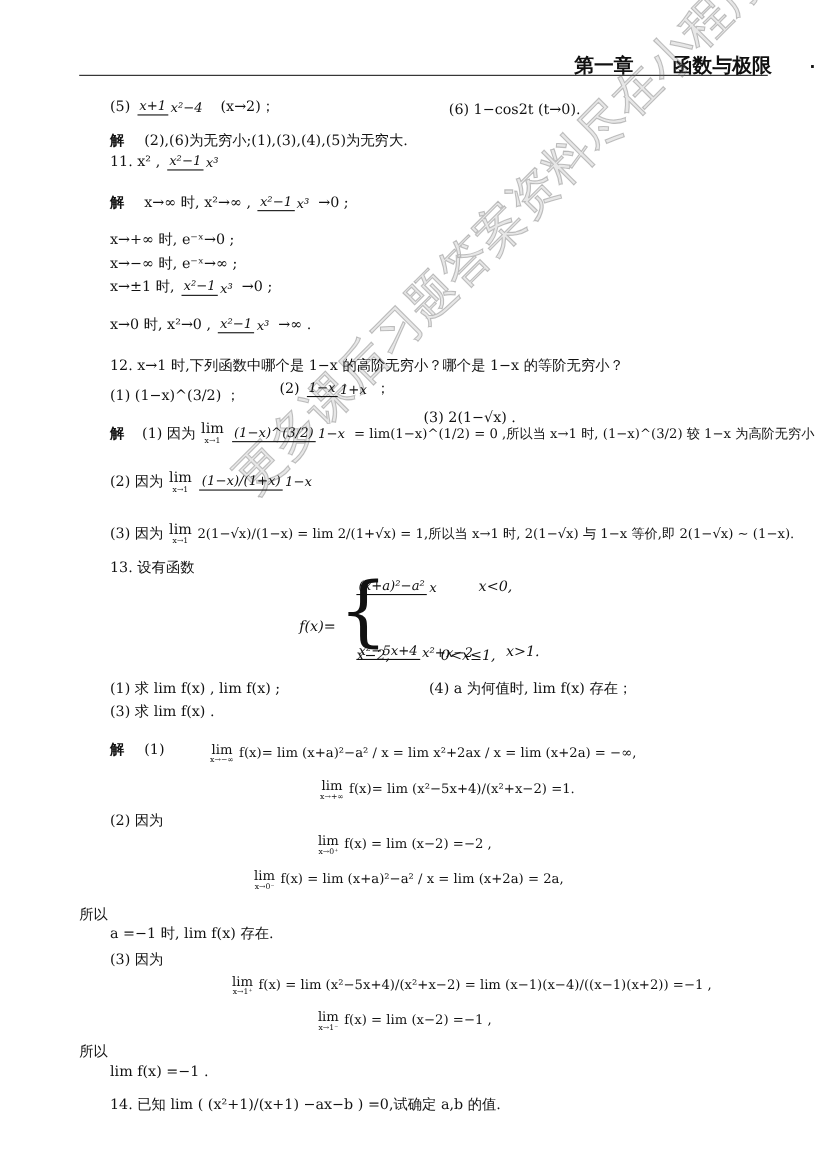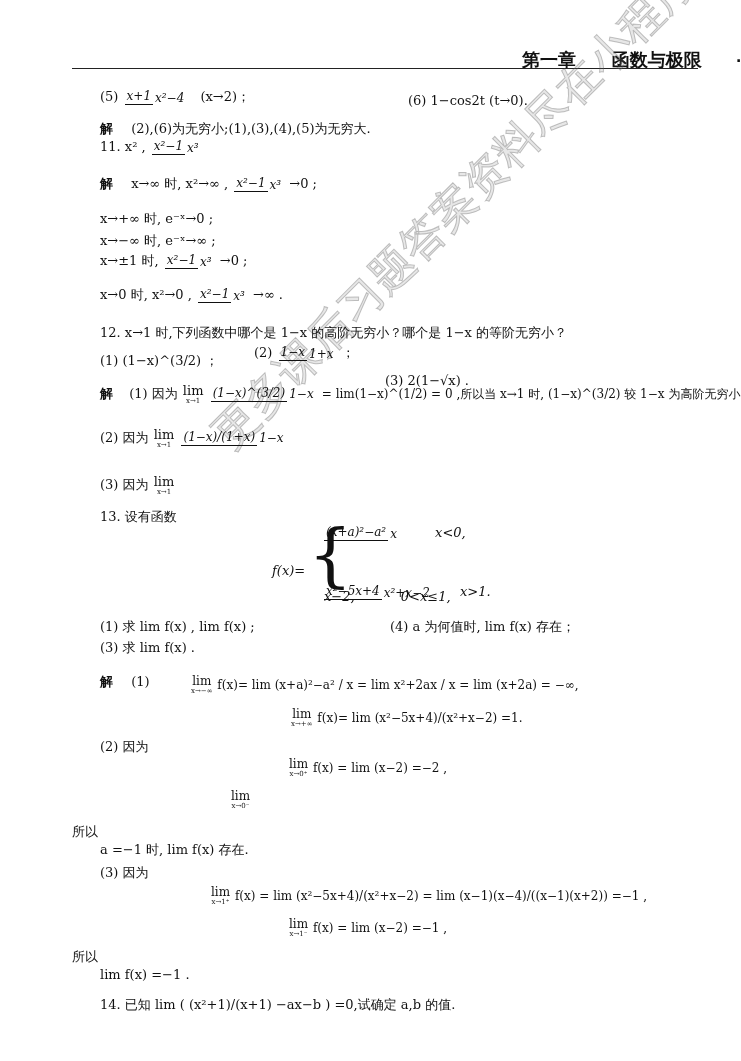--- a/index.html
+++ b/index.html
@@ -121,20 +121,21 @@
       <span class="num">(1−x)/(1+x)</span>
       <span class="den">1−x</span>
     </span>
 </div>
 <div class="abs" style="left:100px;top:475px;">
   <span>(3) 因为</span>
   <span class="lim">
       <span class="top">lim</span>
       <span class="sub">x→1</span>
     </span>
+  <span style="font-size:12px;">2(1−√x)/(1−x) = lim 2/(1+√x) = 1,所以当 x→1 时, 2(1−√x) 与 1−x 等价,即 2(1−√x) ~ (1−x).</span>
 </div>
 
 <div class="abs" style="left:100px;top:510px;">13. 设有函数</div>
 <div class="abs it" style="left:272px;top:564px;">f(x)=</div>
 <div class="brace" style="left:308px;top:520px;">{</div>
 <div class="abs" style="left:322px;top:526px;">
   <span class="frac it">
       <span class="num">(x+a)²−a²</span>
       <span class="den">x</span>
     </span>
@@ -179,20 +180,21 @@
       <span class="top">lim</span>
       <span class="sub">x→0⁺</span>
     </span>
   <span>f(x) = lim (x−2) =−2 ,</span>
 </div>
 <div class="abs" style="left:230px;top:790px;font-size:12px;">
   <span class="lim">
       <span class="top">lim</span>
       <span class="sub">x→0⁻</span>
     </span>
+  <span>f(x) = lim (x+a)²−a² / x = lim (x+2a) = 2a,</span>
 </div>
 <div class="abs" style="left:72px;top:825px;">所以</div>
 <div class="abs" style="left:100px;top:843px;">a =−1 时, lim f(x) 存在.</div>
 <div class="abs" style="left:100px;top:866px;">(3) 因为</div>
 <div class="abs" style="left:210px;top:886px;font-size:12px;">
   <span class="lim">
       <span class="top">lim</span>
       <span class="sub">x→1⁺</span>
     </span>
   <span>f(x) = lim (x²−5x+4)/(x²+x−2) = lim (x−1)(x−4)/((x−1)(x+2)) =−1 ,</span>

